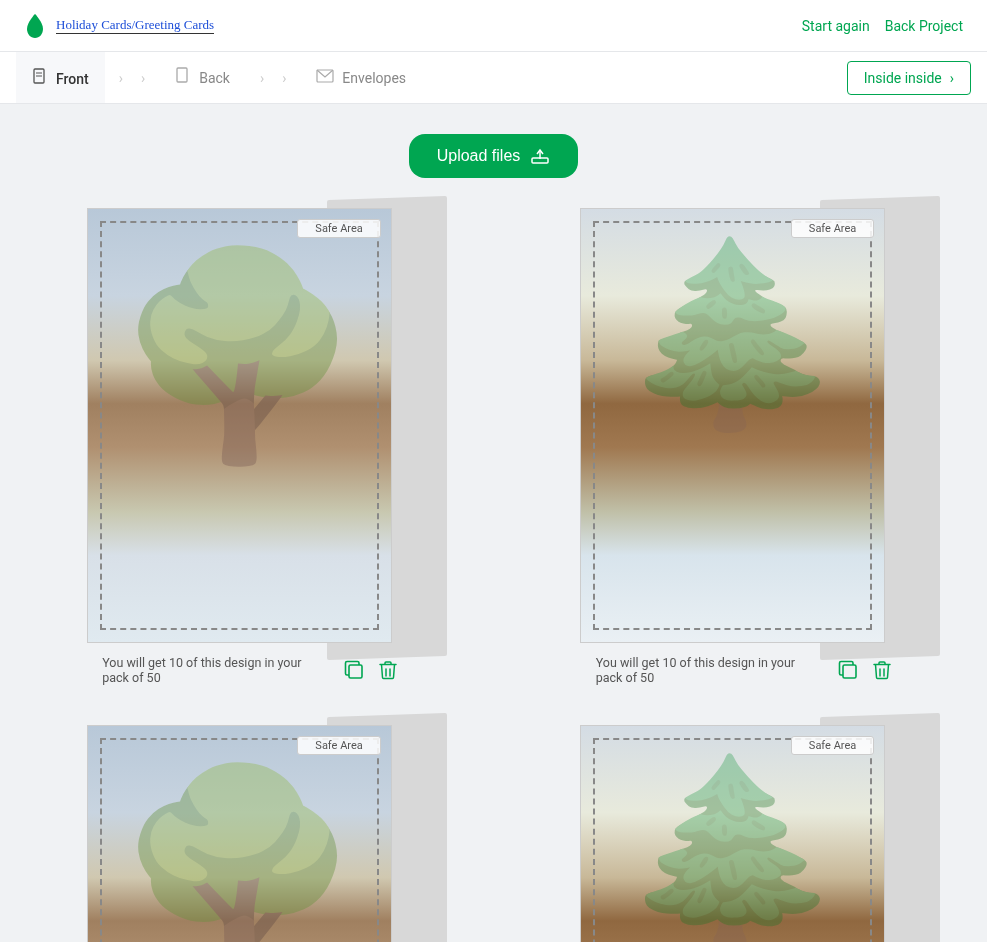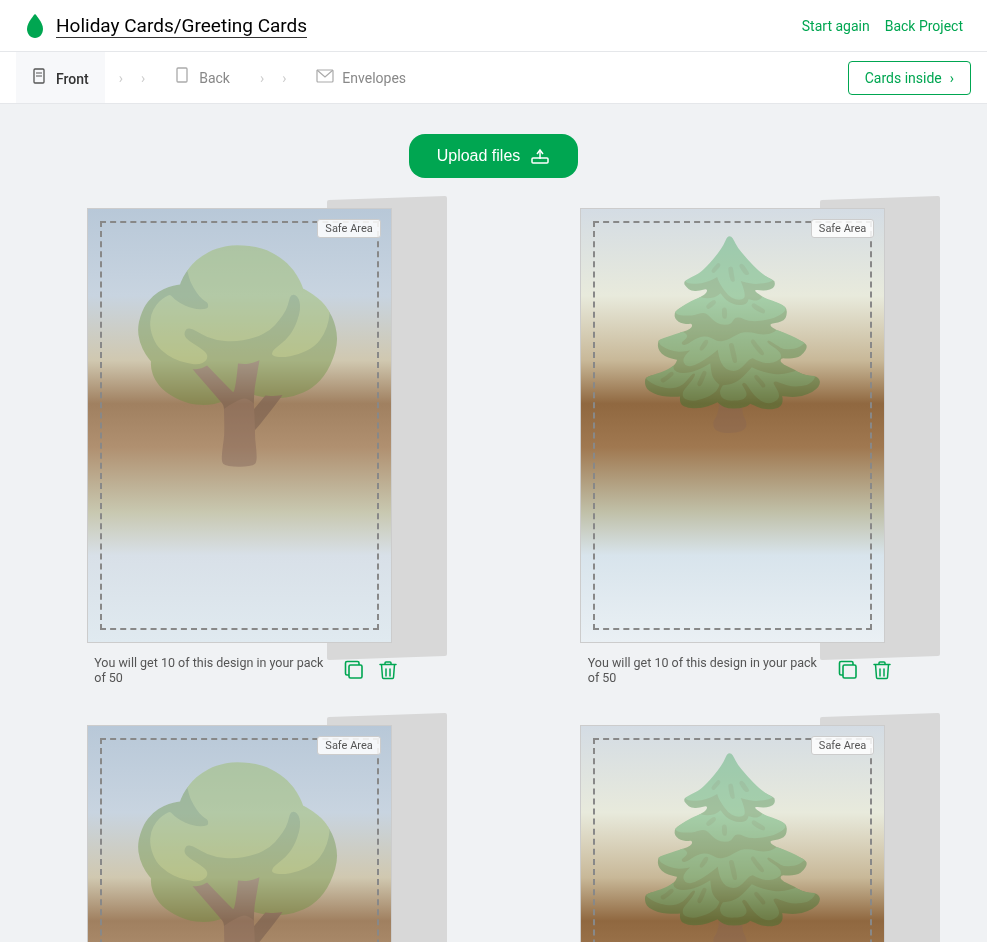--- a/index.html
+++ b/index.html
@@ -22,23 +22,24 @@
     .header-left {
       display: flex;
       align-items: center;
       gap: 10px;
     }
     .logo-icon {
       width: 22px;
       height: 28px;
     }
     .breadcrumb-text {
-      font-size: 19px;
-      color: #000000;
+      font-size: 13px;
+      color: #1d4ed8;
       border-bottom: 1px solid #333;
+      font-family: Liberation Serif, serif;
     }
     .header-right {
       display: flex;
       gap: 15px;
     }
     .header-link {
       font-size: 14px;
       color: #00a651;
       cursor: pointer;
       text-decoration: none;
@@ -158,21 +159,21 @@
     }
     .safe-area-badge {
       position: absolute;
       top: 10px;
       right: 10px;
       background: rgba(255,255,255,0.85);
       border: 1px solid #ccc;
       border-radius: 3px;
       font-size: 11px;
       color: #555;
-      padding: 2px 7px;
+      padding: 2px 17px;
       z-index: 5;
     }
     .dashed-border {
       position: absolute;
       top: 12px;
       left: 12px;
       right: 12px;
       bottom: 12px;
       border: 2px dashed #888;
       z-index: 4;
@@ -222,20 +223,21 @@
       color: #555;
       display: flex;
       align-items: center;
       gap: 10px;
       width: 305px;
     }
     .card-caption-text {
       flex: 1;
       font-size: 12.5px;
       color: #555;
+      margin-left: 8px;
     }
     .card-action-icon {
       color: #00a651;
       cursor: pointer;
       font-size: 18px;
     }
     .icon-btn {
       background: none;
       border: none;
       cursor: pointer;
@@ -287,21 +289,21 @@
   <div class="step-item">
     <span class="step-icon">
       <svg width="18" height="14" viewBox="0 0 18 14" fill="none">
           <rect x="1" y="1" width="16" height="12" rx="1" stroke="#aaa" stroke-width="1.2" fill="none"></rect>
           <polyline points="1,1 9,8 17,1" stroke="#aaa" stroke-width="1.2" fill="none"></polyline>
         </svg>
     </span>
     <span>Envelopes</span>
   </div>
   <div class="step-design-inside">
-    <span>Cards inside</span>
+    <span>Inside inside</span>
     <span>›</span>
   </div>
 </nav>
 
 <main class="main-content">
   <button class="upload-btn">
     <span>Upload files</span>
     <svg width="20" height="20" viewBox="0 0 20 20" fill="none">
       <rect x="2" y="12" width="16" height="5" rx="1" stroke="white" stroke-width="1.5" fill="none"></rect>
       <polyline points="7,8 10,4 13,8" stroke="white" stroke-width="1.5" fill="none"></polyline>

